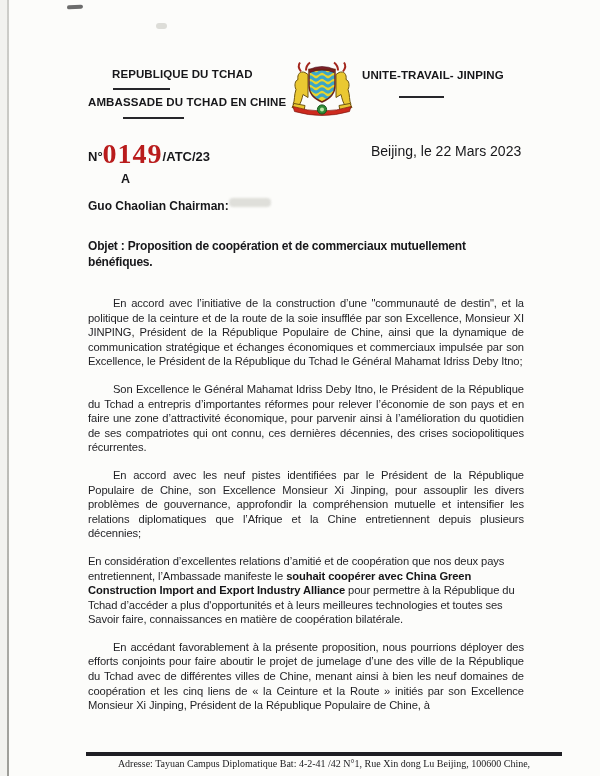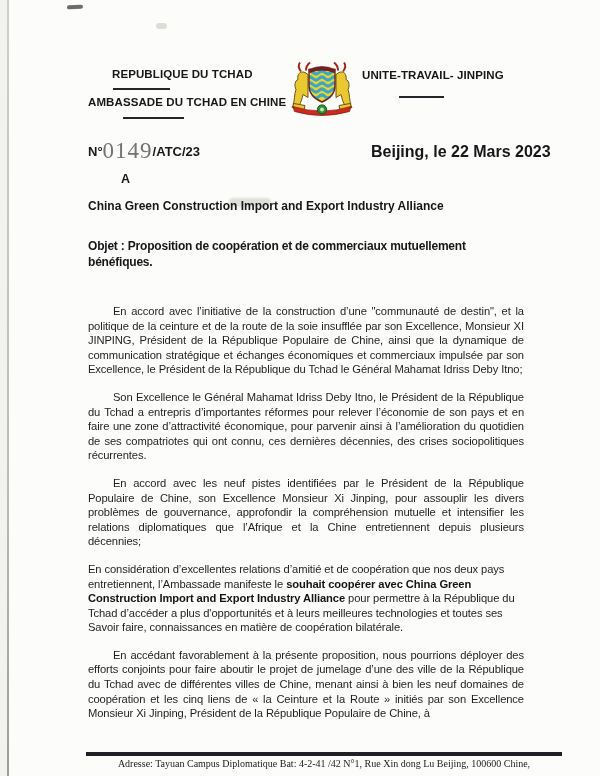--- a/index.html
+++ b/index.html
@@ -26,36 +26,36 @@
   #embassy{left:88px;top:96px;text-align:center;}
   #motto{left:362px;top:69px;}
   .rule{position:absolute;height:2px;background:#26262a;}
   #rule1{left:113px;top:88px;width:57px;}
   #rule2{left:123px;top:117px;width:61px;}
   #rule3{left:399px;top:96px;width:45px;}
   #emblem{position:absolute;left:283px;top:56px;width:78px;height:63px;}
 
   
   #refline{position:absolute;left:88px;top:138px;font-size:13px;font-weight:bold;color:#18181b;white-space:nowrap;}
-  #refline .num{font-family:"Liberation Serif", serif;font-size:23px;font-weight:normal;
-    color:#737373;letter-spacing:1px;vertical-align:-2px;}
-  #dateline{position:absolute;left:371px;top:143px;font-size:16px;font-weight:bold;color:#17171a;white-space:nowrap;}
+  #refline .num{font-family:"Liberation Serif", serif;font-size:28px;font-weight:bold;
+    color:#b91c1c;letter-spacing:1px;vertical-align:-2px;}
+  #dateline{position:absolute;left:371px;top:143px;font-size:14px;font-weight:normal;color:#17171a;white-space:nowrap;}
 
   
   #salutation{position:absolute;left:121px;top:172px;font-size:12.5px;font-weight:bold;color:#17171a;}
   #recipient{position:absolute;left:88px;top:199px;font-size:12px;font-weight:bold;color:#17171a;line-height:15px;}
 
   
   #subject{position:absolute;left:88px;top:238px;width:430px;font-size:12px;font-weight:bold;
     color:#17171a;line-height:16px;letter-spacing:-0.2px;}
   #subject .lbl{}
 
   
   #bodycol{position:absolute;left:88px;top:296px;width:436px;height:456px;overflow:hidden;
-    font-size:11.2px;line-height:14.6px;letter-spacing:-0.1px;color:#1f1f23;margin-top:8px;}
+    font-size:11.2px;line-height:14.6px;letter-spacing:-0.1px;color:#1f1f23;}
   #bodycol p{margin:0 0 13px 0;}
   #bodycol p.jst{text-align:justify;}
   #bodycol p.ind{text-indent:25px;}
   .b{font-weight:bold;color:#141417;}
 
   
   #footer-rule{position:absolute;left:86px;top:752px;width:476px;height:4px;background:#1f1f24;}
   #footer-addr{position:absolute;left:86px;top:758px;width:476px;text-align:center;
     font-family:"Liberation Serif", serif;font-size:10px;font-weight:normal;color:#1b1b1e;white-space:nowrap;}
 </style>
@@ -116,21 +116,21 @@
     <circle cx="39" cy="53" r="4.6" fill="#2f8c37" stroke="#14541c" stroke-width="1"></circle>
     <circle cx="39" cy="53" r="2" fill="#bfe7a8"></circle>
   </svg>
 </div>
 
 <div id="refline"><span>N°</span><span class="num">0149</span><span>/ATC/23</span></div>
 <div id="dateline">Beijing, le 22 Mars 2023</div>
 
 <div id="salutation">A</div>
 <div id="recipient">
-  <div>China Green Construction Import and Export Industry Alliance</div>
+  <div>Guo Chaolian Chairman:</div>
 </div>
 
 <div id="subject"><span class="lbl">Objet</span><span> : </span><span>Proposition de coopération et de commerciaux mutuellement bénéfiques.</span></div>
 
 <div id="bodycol">
   <p class="jst ind">En accord avec l’initiative de la construction d’une "communauté de destin", et la politique de la ceinture et de la route de la soie insufflée par son Excellence, Monsieur XI JINPING, Président de la République Populaire de Chine, ainsi que la dynamique de communication stratégique et échanges économiques et commerciaux impulsée par son Excellence, le Président de la République du Tchad le Général Mahamat Idriss Deby Itno;</p>
   <p class="jst ind">Son Excellence le Général Mahamat Idriss Deby Itno, le Président de la République du Tchad a entrepris d’importantes réformes pour relever l’économie de son pays et en faire une zone d’attractivité économique, pour parvenir ainsi à l’amélioration du quotidien de ses compatriotes qui ont connu, ces dernières décennies, des crises sociopolitiques récurrentes.</p>
   <p class="jst ind">En accord avec les neuf pistes identifiées par le Président de la République Populaire de Chine, son Excellence Monsieur Xi Jinping, pour assouplir les divers problèmes de gouvernance, approfondir la compréhension mutuelle et intensifier les relations diplomatiques que l’Afrique et la Chine entretiennent depuis plusieurs décennies;</p>
   <p><span>En considération d’excellentes relations d’amitié et de coopération que nos deux pays entretiennent, l’Ambassade manifeste le </span><span class="b">souhait coopérer avec China Green Construction Import and Export Industry Alliance</span><span> pour permettre à la République du Tchad d’accéder a plus d'opportunités et à leurs meilleures technologies et toutes ses Savoir faire, connaissances en matière de coopération bilatérale.</span></p>
   <p class="jst ind">En accédant favorablement à la présente proposition, nous pourrions déployer des efforts conjoints pour faire aboutir le projet de jumelage d’une des ville de la République du Tchad avec de différentes villes de Chine, menant ainsi à bien les neuf domaines de coopération et les cinq liens de « la Ceinture et la Route » initiés par son Excellence Monsieur Xi Jinping, Président de la République Populaire de Chine, à</p>

